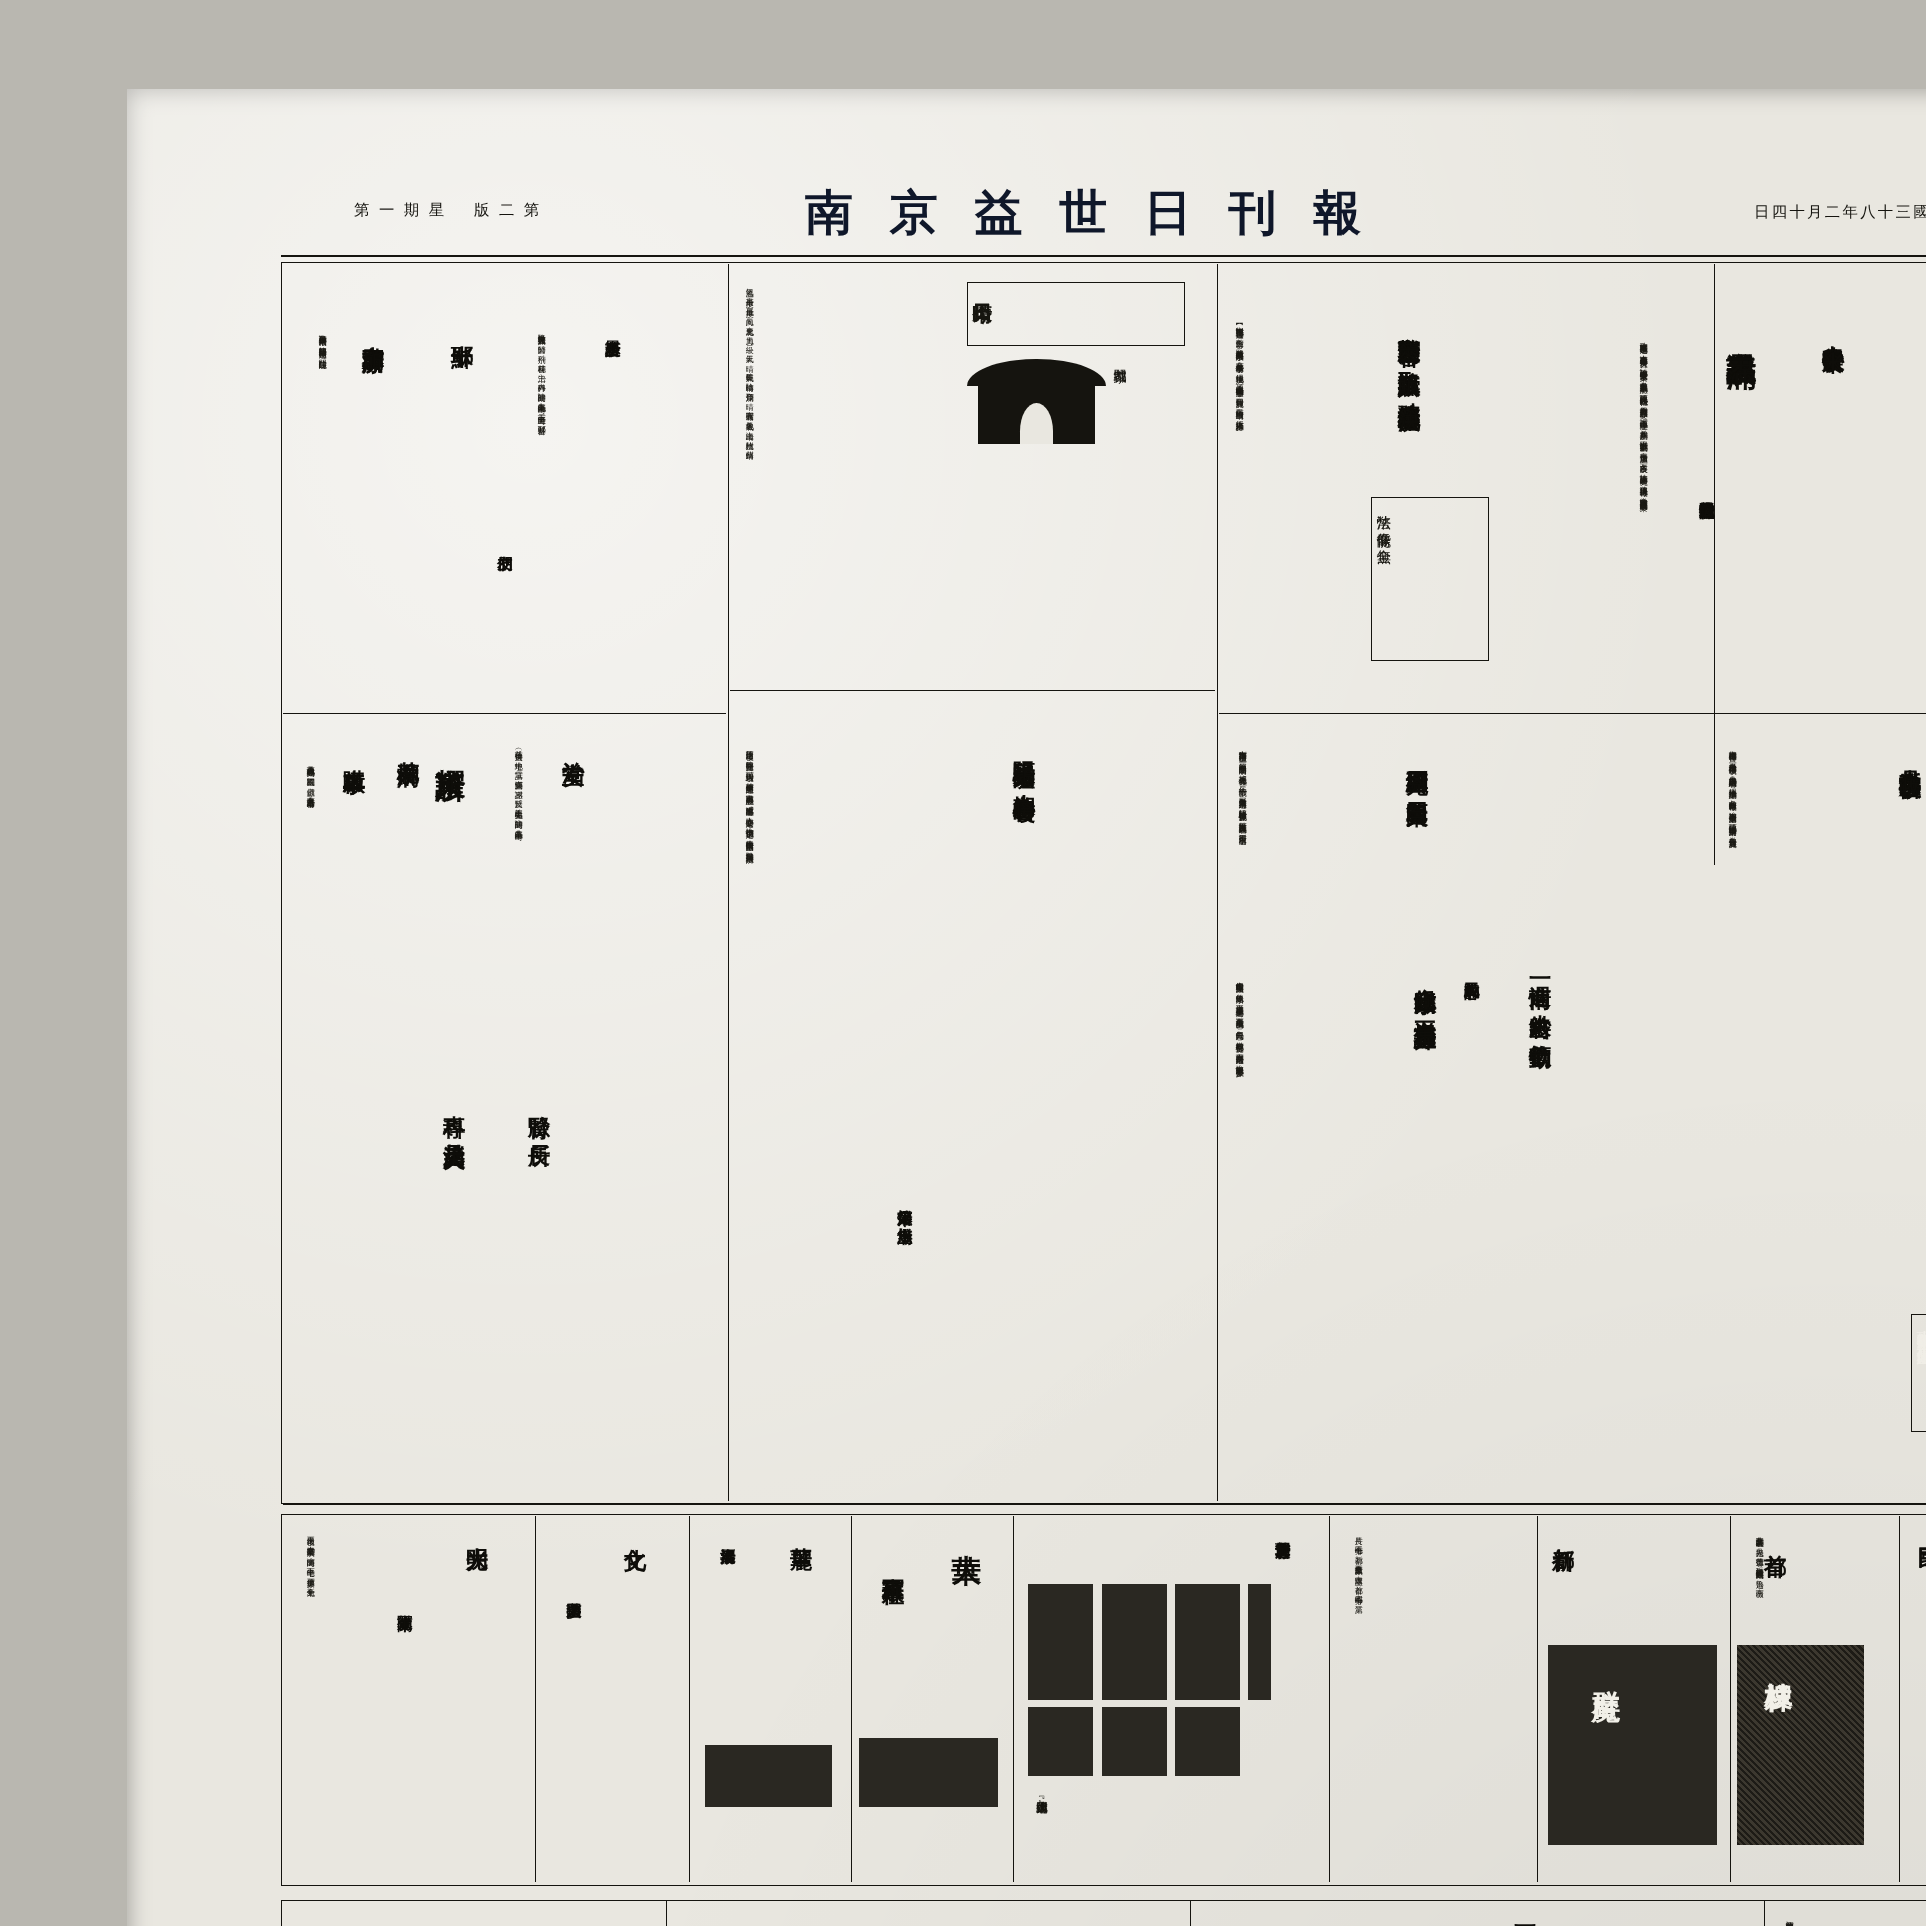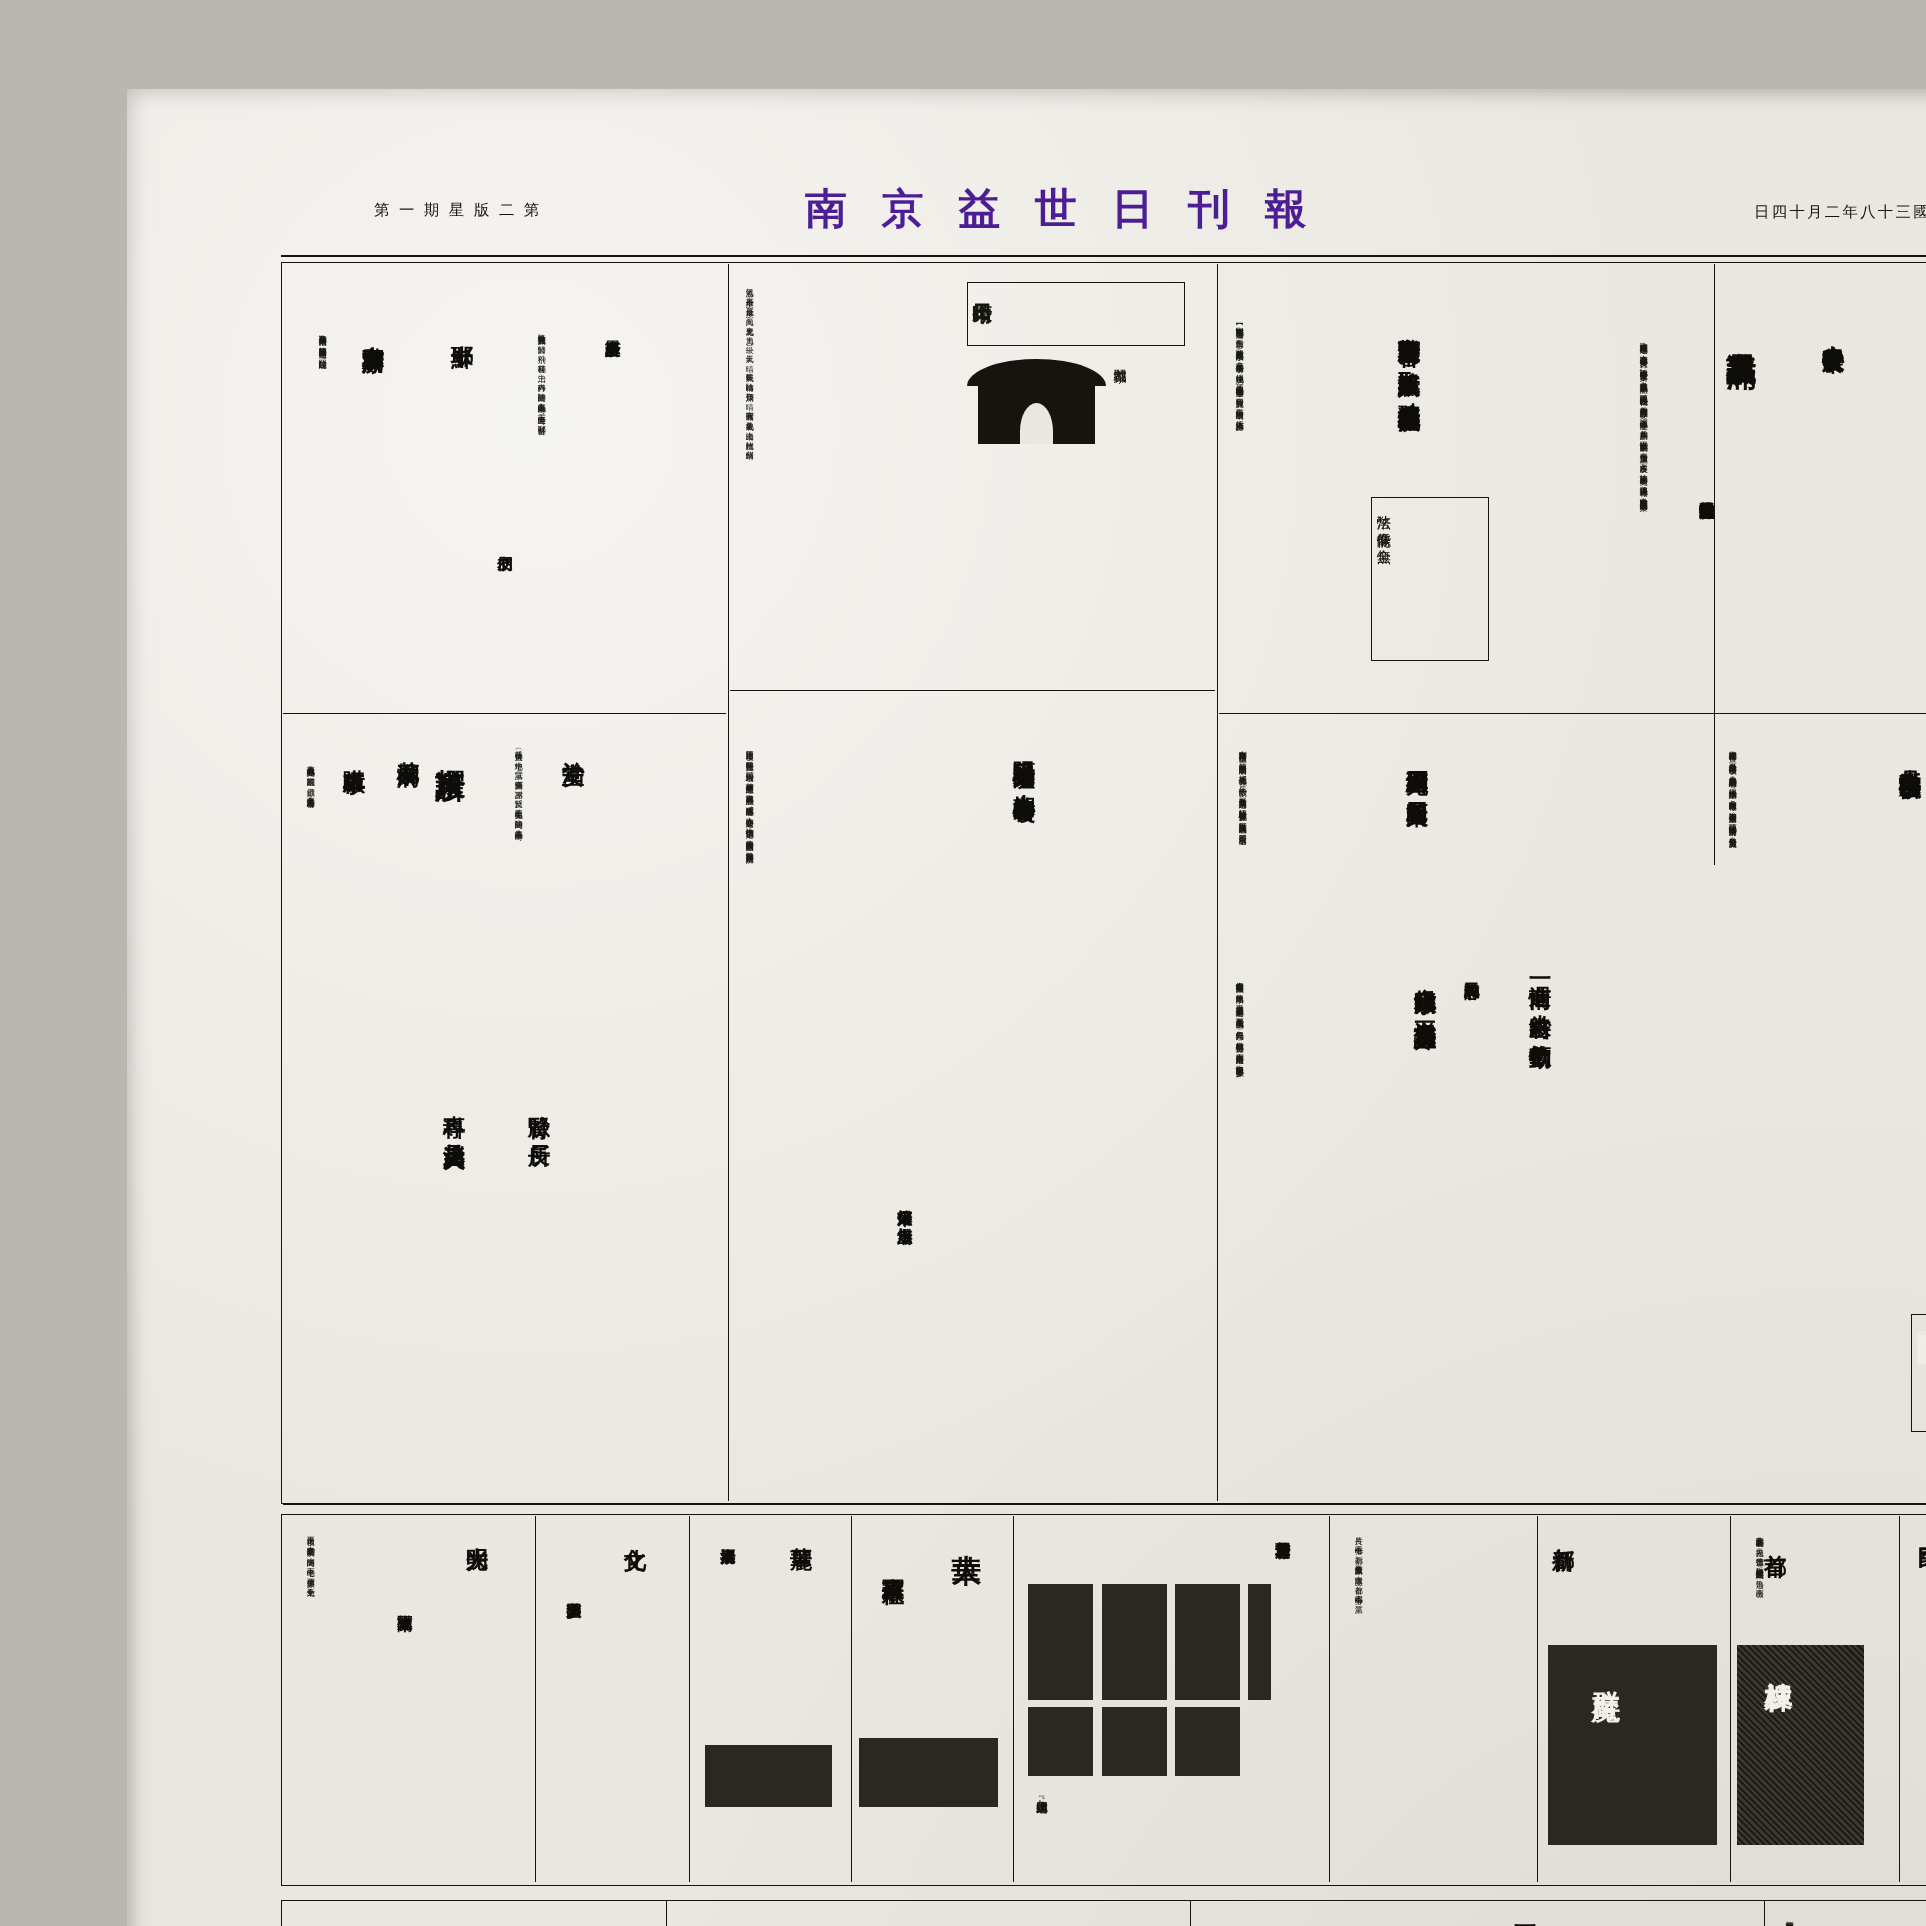--- a/index.html
+++ b/index.html
@@ -33,25 +33,25 @@
     line-height:1.04;
   }
   .frame{position:absolute;border:1.2px solid #15140f;}
   .hline{position:absolute;background:#15140f;}
   .vline{position:absolute;background:#15140f;}
 
   
   #masthead{position:absolute;left:154px;top:96px;width:1703px;height:65px;}
   #mast-title{
     position:absolute;left:524px;top:-3.9px;
-    font-size:42px;font-weight:bold;letter-spacing:10px;
-    color:#4c1d95;font-family:"DejaVu Serif","Liberation Serif",serif;
+    font-size:48px;font-weight:bold;letter-spacing:10px;
+    color:#0f172a;font-family:"DejaVu Serif","Liberation Serif",serif;
   }
   .mast-side{position:absolute;font-size:15.4px;color:#15140f;letter-spacing:2.3px;}
-  .mast-left{left:93px;top:15.4px;}
+  .mast-left{left:73px;top:15.4px;}
   .mast-left2{left:193px;top:15.4px;}
   .mast-right{right:0;top:17px;}
 
   
   .hl{position:absolute;}
   .hl .vtext{font-weight:bold;color:#0e0d09;}
   .big{font-size:30px;letter-spacing:1.2px;}
   .mid{font-size:22.3px;letter-spacing:0.8px;}
   .sml{font-size:15.4px;}
 

